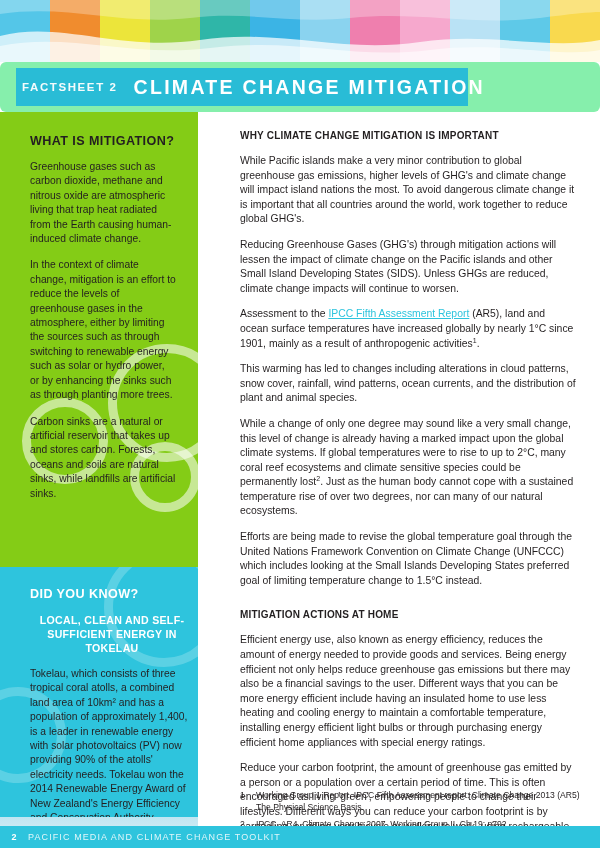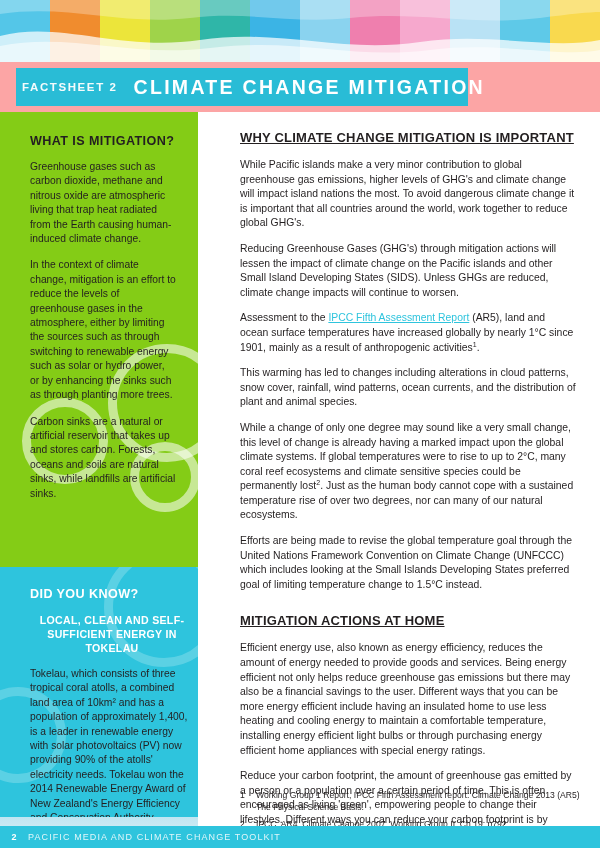--- a/index.html
+++ b/index.html
@@ -15,21 +15,22 @@
 
   
   .topstrip { position:absolute; top:0; left:0; width:600px; height:62px; display:flex; }
   .topstrip .sw { flex:1 1 0; height:100%; }
 
   .wave-wrap { position:absolute; top:0; left:0; width:600px; height:62px; }
 
   
   .headerband {
     position:absolute; top:62px; left:0; width:600px; height:50px;
-    background:#fca5a5;
+    background:#86efac;
+    border-radius:6px;
   }
   .headerband .inner {
     position:absolute; left:16px; top:6px; width:452px; height:38px;
     background:#29bcd6;
     display:flex; align-items:center;
   }
   .factsheet-label {
     color:#ffffff; font-size:11.5px; letter-spacing:1.6px; font-weight:bold;
     padding-left:6px; padding-right:16px; white-space:nowrap;
     opacity:.95;
@@ -82,22 +83,22 @@
   .photo {
     position:absolute; left:0; top:705px; width:214px; height:127px;
     overflow:hidden;
   }
 
   
   .rightcol {
     position:absolute; left:240px; top:130px; width:336px;
   }
   h1.sec-title {
-    font-size:13px; font-weight:bold; margin:0 0 13px 0; letter-spacing:.2px;
-    color:#231f20; text-transform:uppercase;text-decoration:underline;
+    font-size:10px; font-weight:bold; margin:0 0 13px 0; letter-spacing:.2px;
+    color:#231f20; text-transform:uppercase;
   }
   .rightcol p {
     font-size:10.4px; line-height:14.6px; margin:0 0 11px 0; color:#231f20;
   }
   .link { color:#2ec4dd; }
   sup { font-size:7px; vertical-align:super; line-height:0; }
 
   .sec2 { margin-top:21px; }
 
   

